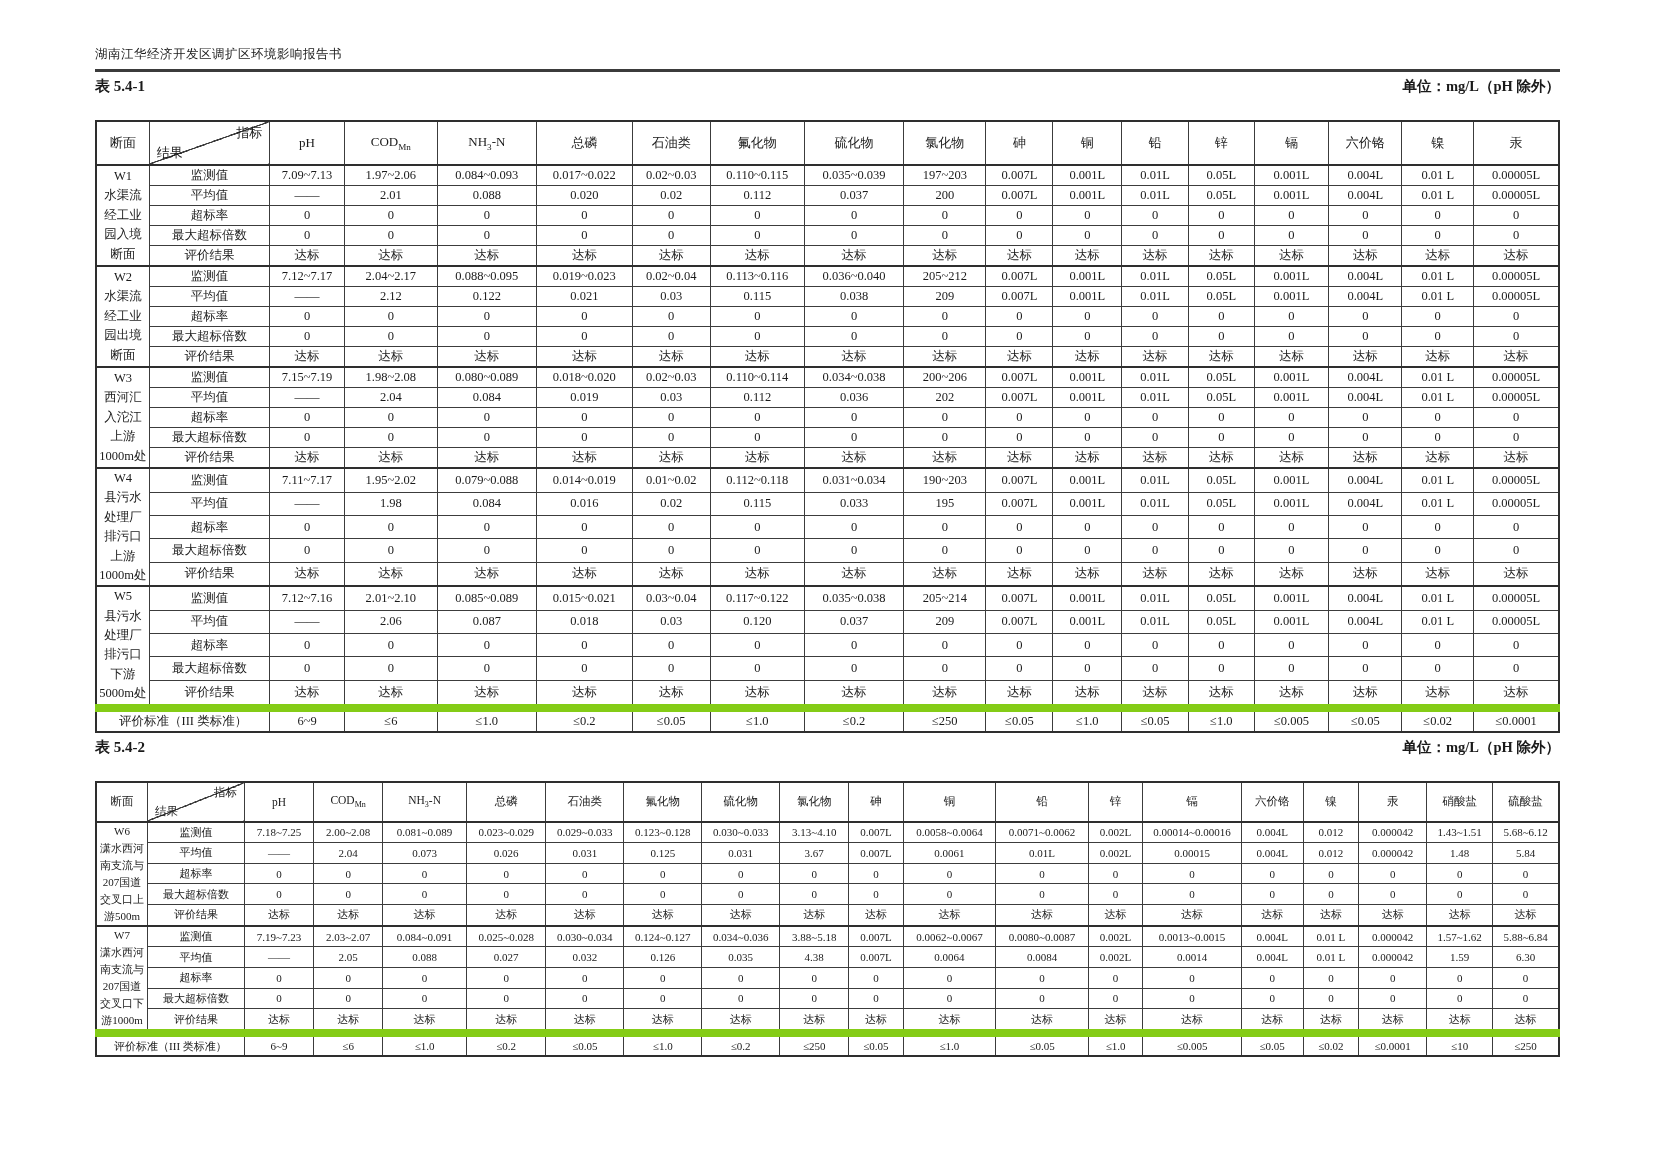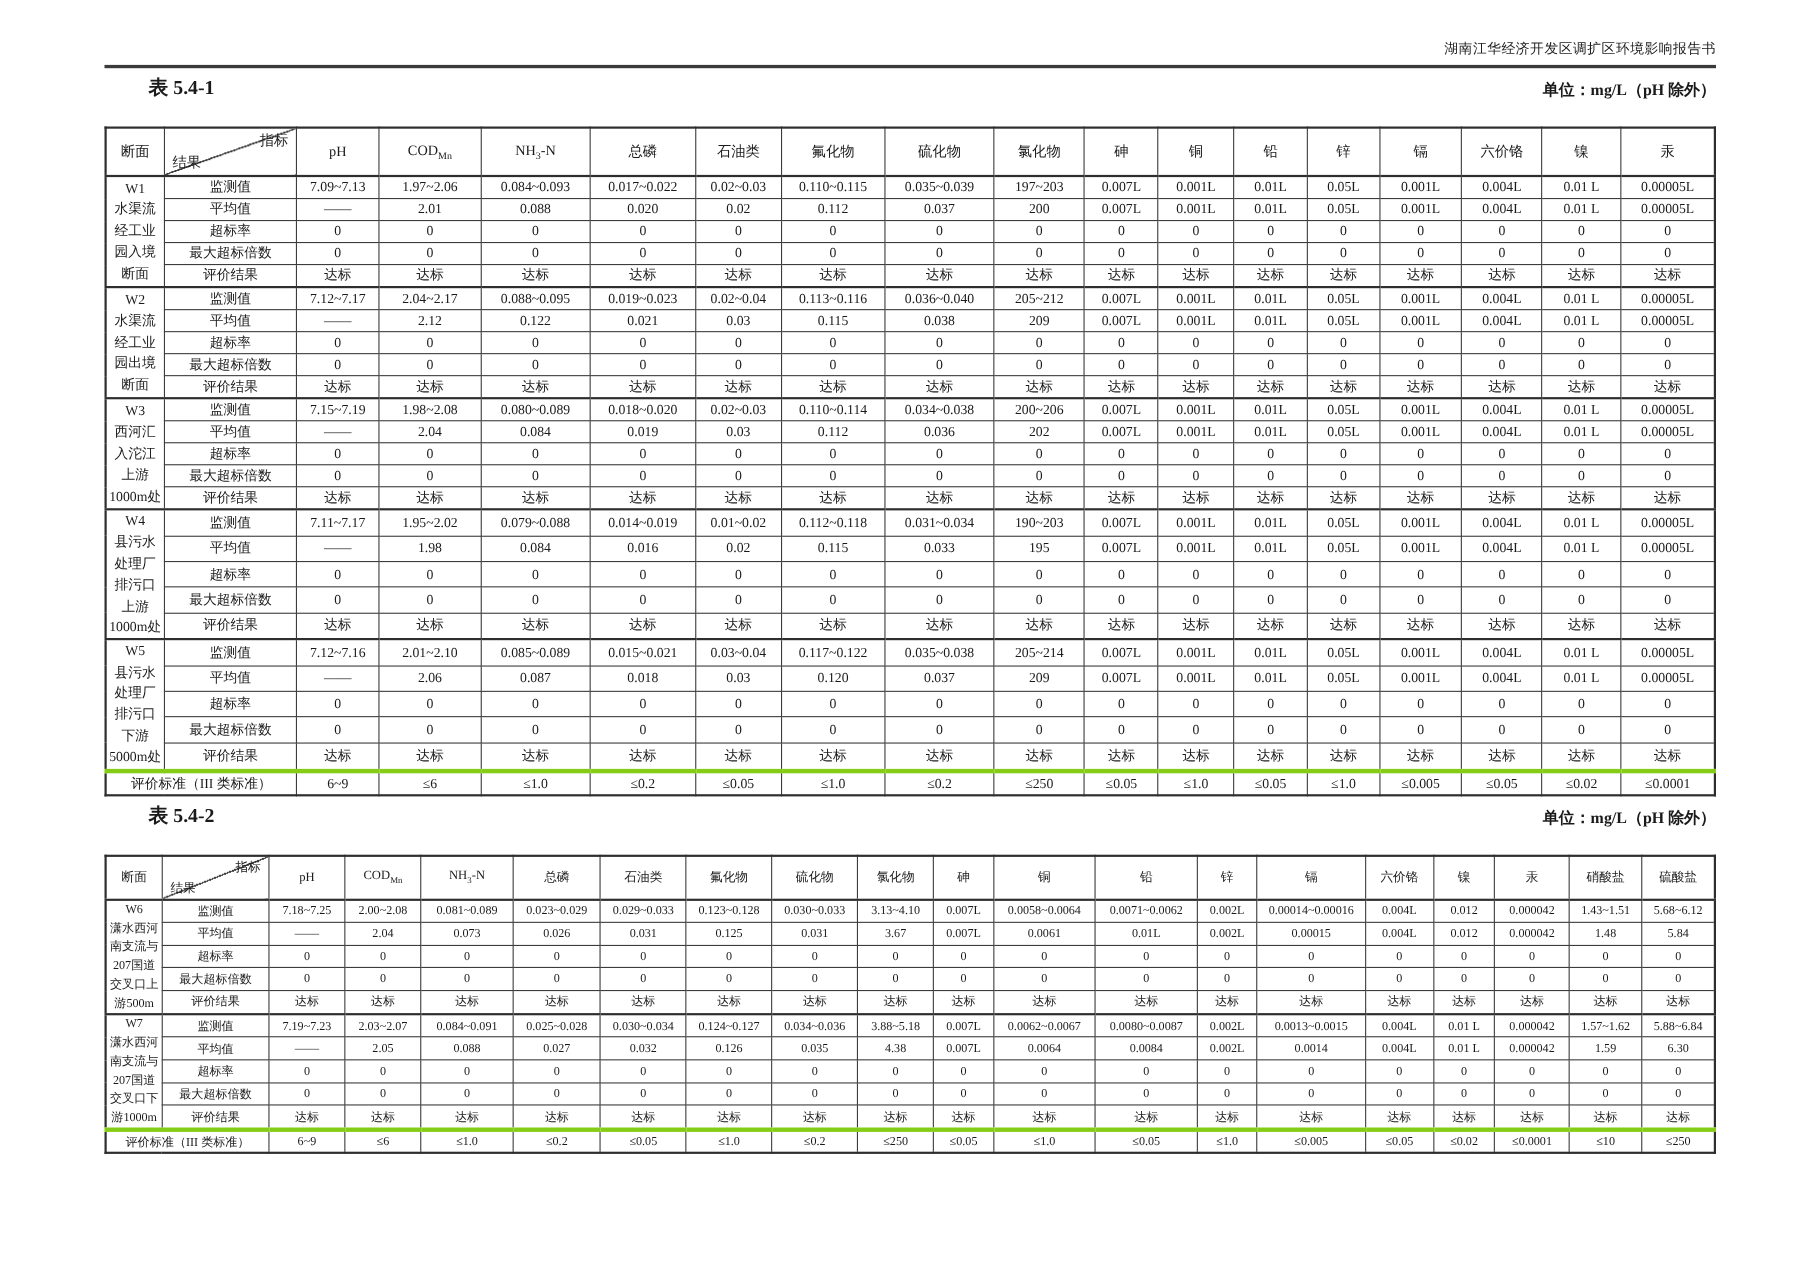--- a/index.html
+++ b/index.html
@@ -7,46 +7,46 @@
     position:relative;
     width:1654px; height:1169px;
     margin:0 auto;
     background:#ffffff;
     font-family:"Liberation Serif","DejaVu Serif",serif;
     color:#1a1a1a;
     overflow:hidden;
   }
   .content { position:absolute; left:95px; width:1465px; top:0; }
 
-  .doc-header { padding-top:36px; text-align:right; font-size:12.5px; letter-spacing:0.5px; }
+  .doc-header { padding-top:46px; text-align:left; font-size:12.5px; letter-spacing:0.5px; }
   .header-rule { margin-top:6px; border-top:3px solid #3b3b3b; height:0; }
 
   .tbl-title { text-align:center; font-weight:bold; font-size:16px; margin-top:28px; }
   .tbl-title.second { margin-top:13px; }
   .caption-line { display:flex; justify-content:space-between; align-items:flex-end; margin-top:5px; margin-bottom:3px; }
-  .caption { font-weight:bold; font-size:18px;margin-left:40px; }
+  .caption { font-weight:bold; font-size:15px; }
   .unit { font-weight:bold; font-size:14.5px;margin-left:36px; }
 
   table.monitor { border-collapse:collapse; table-layout:fixed; width:100%;
     border:2px solid #2e2e2e;margin-top:24px; }
   table.monitor th, table.monitor td {
     border:1px solid #3c3c3c;
     text-align:center; vertical-align:middle;
     padding:0 2px;
     font-weight:normal;
     overflow:hidden;
   }
   table.t1 { font-size:12.5px; }
   table.t2 { font-size:11px; }
   table.t1 thead th { height:42px; font-size:13px; }
   table.t2 thead th { height:38px; font-size:11.5px; }
   table.t1 tbody td { height:19px; }
   table.t2 tbody td { height:18px; }
   tr.sec-start td { border-top:2px solid #2e2e2e; }
-  tr.std-row td { border-top:4px solid #84cc16; height:22px; }
+  tr.std-row td { border-top:8px solid #84cc16; height:22px; }
 
   td.section-label { padding:0 1px; line-height:1.55; }
   td.section-label .sec-id { display:block; }
 
   th.diag { position:relative; padding:0;
     background-image:linear-gradient(to bottom right,
       transparent calc(50% - 0.7px), #3c3c3c calc(50% - 0.7px),
       #3c3c3c calc(50% + 0.7px), transparent calc(50% + 0.7px));
   }
   th.diag .dt { position:absolute; top:2px; right:7px; }

